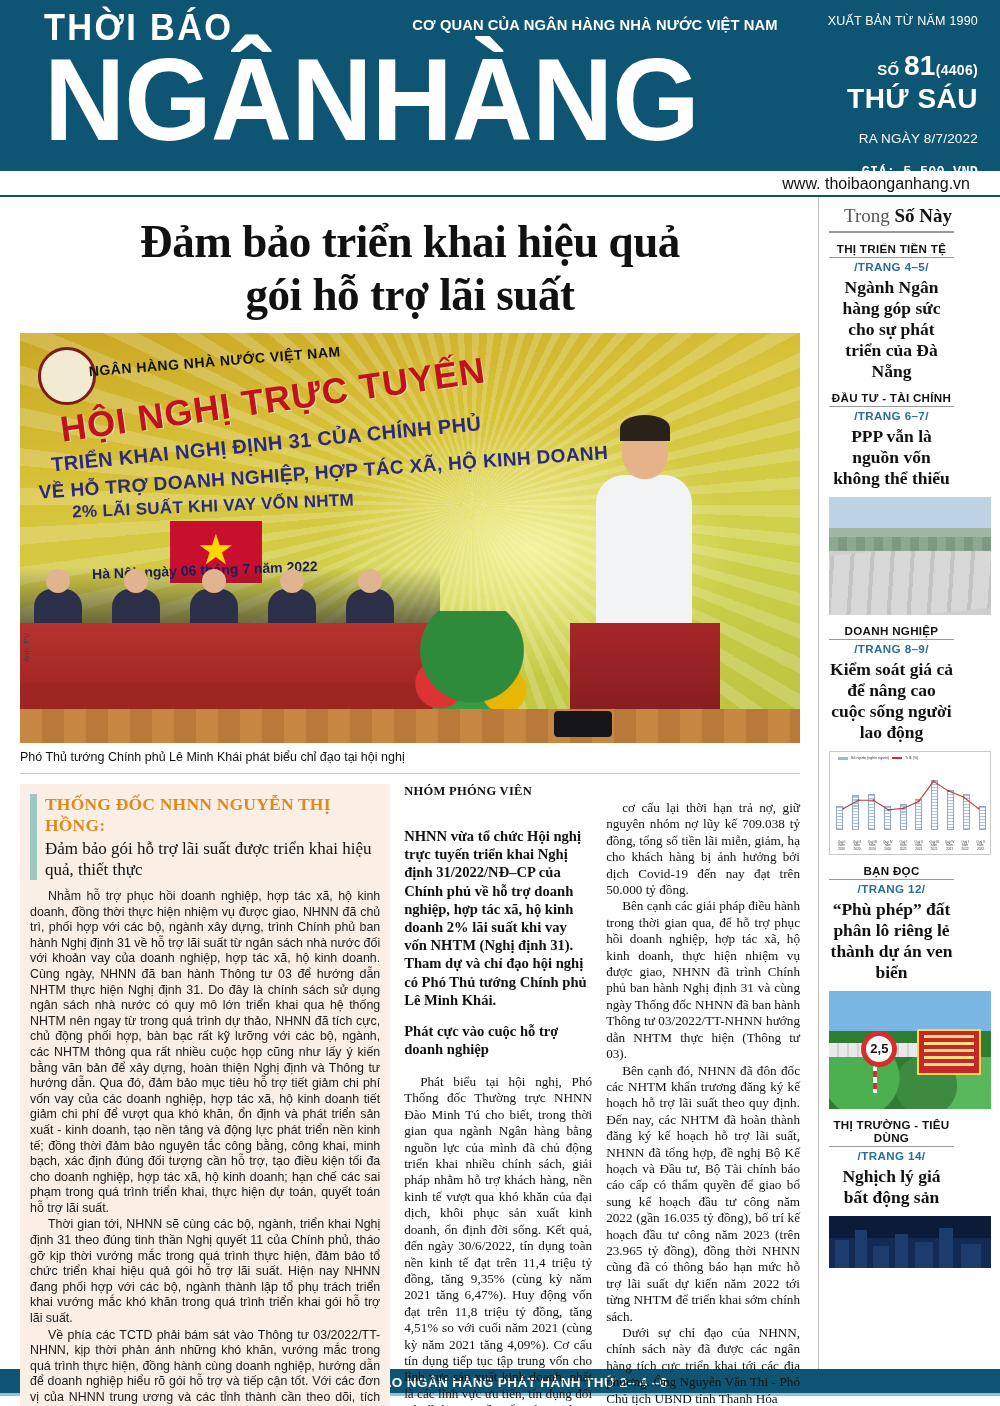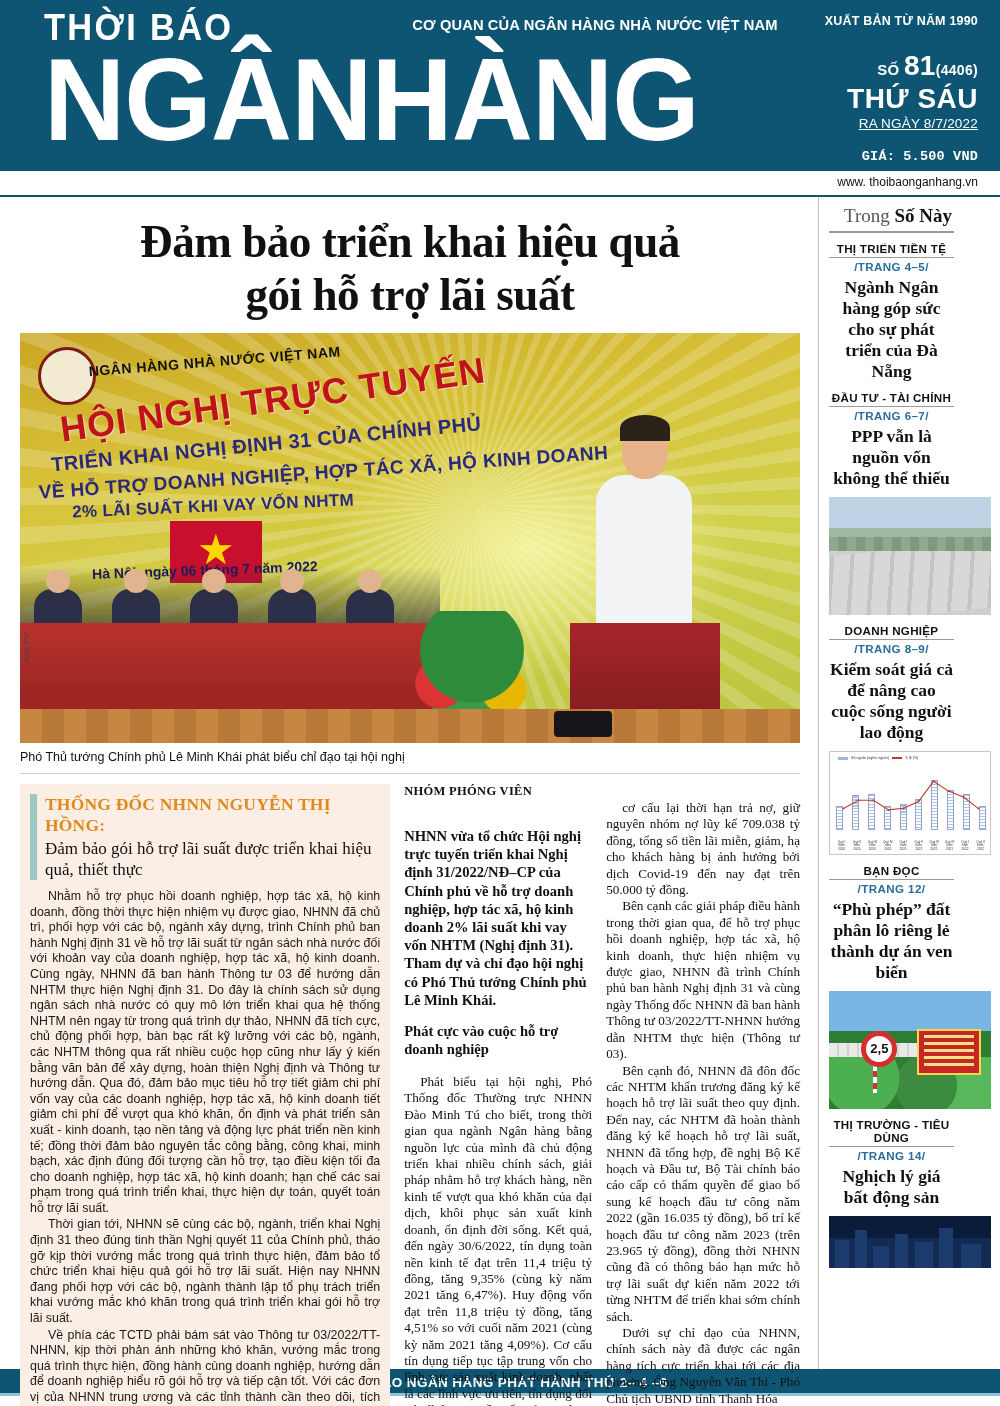--- a/index.html
+++ b/index.html
@@ -56,37 +56,37 @@
     letter-spacing: 0.1px;
     transform: scaleX(0.95);
   }
   .mh-right {
     position: absolute;
     right: 22px; top: 14px;
     width: 210px;
     text-align: right;
     color: #ffffff;
   }
-  .mh-since { font-size: 12.5px; font-weight: bold; letter-spacing: 0.2px; }
+  .mh-since { font-size: 12.5px; font-weight: normal; letter-spacing: 0.2px; }
   .mh-issue { font-size: 15px; font-weight: bold; margin-top: 22px; letter-spacing: .3px;}
   .mh-issue .big { font-size: 28px; }
   .mh-issue .paren { font-size: 14px; }
   .mh-day { font-size: 28px; font-weight: bold; letter-spacing: .5px; margin-top: 1px; }
-  .mh-date { font-size: 13.5px; margin-top: 1px; letter-spacing: .2px; text-decoration: underline;}
+  .mh-date { font-size: 13.5px; margin-top: 16px; letter-spacing: .2px;}
   .mh-price { font-size: 13.5px; font-weight: bold; margin-top: 18px; letter-spacing: .2px; font-family: Liberation Mono, monospace;}
 
   .urlbar {
     height: 26px;
     border-bottom: 2px solid #0e5573;
     position: relative;
   }
   .urlbar .url {
     position: absolute;
-    right: 22px; top: 4px;
-    font-size: 12px;
+    right: 30px; top: 4px;
+    font-size: 16px;
     color: #111;
   }
 
   
   .page {
     display: flex;
     height: 1172px;
   }
   .leftcol {
     width: 818px;

